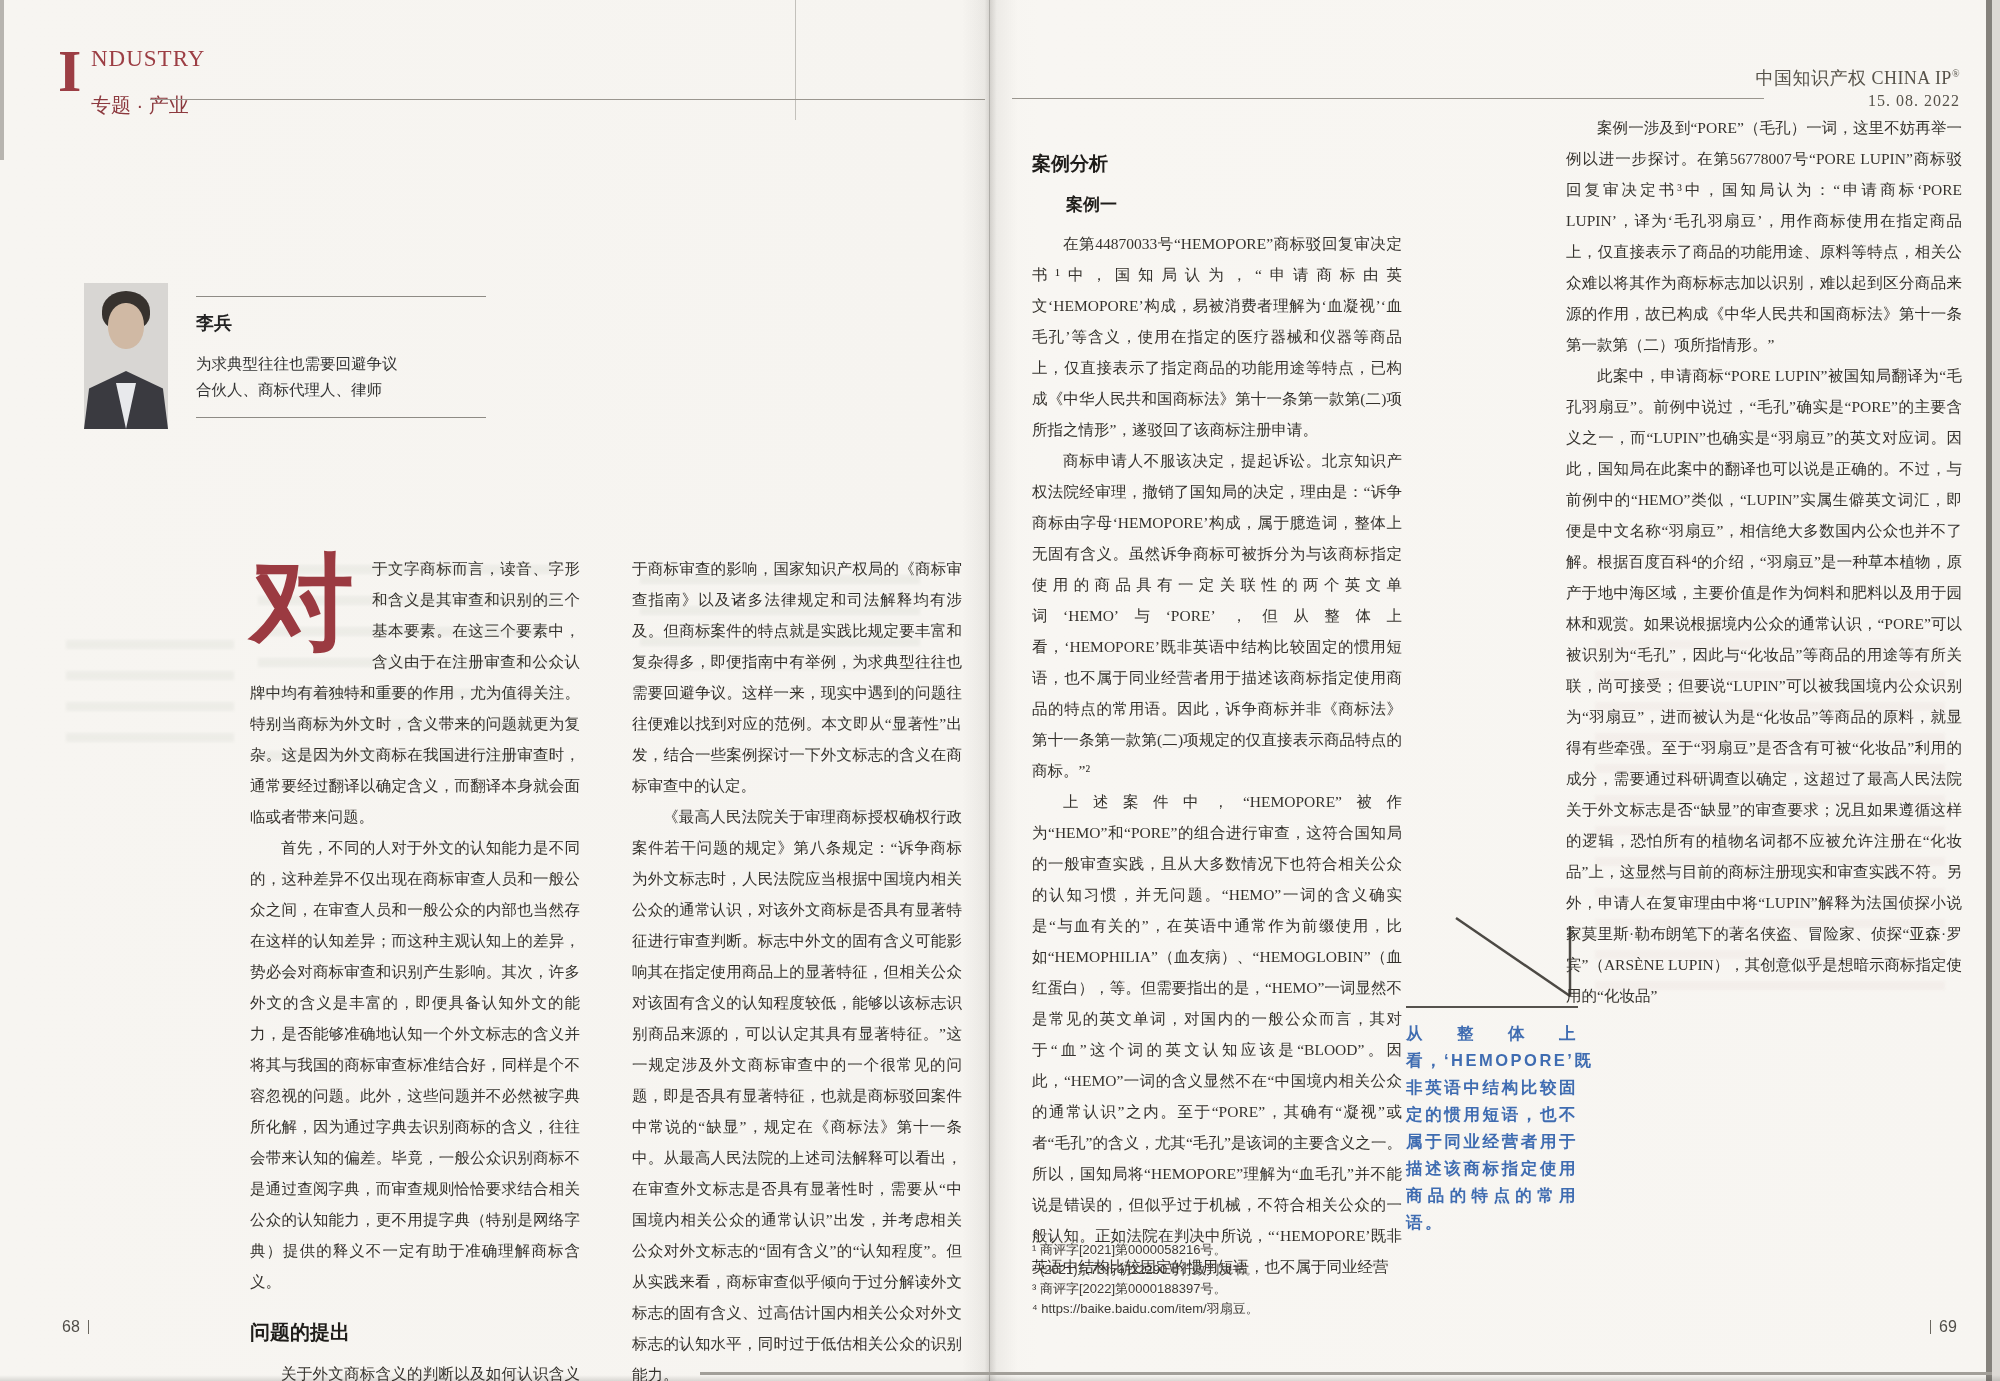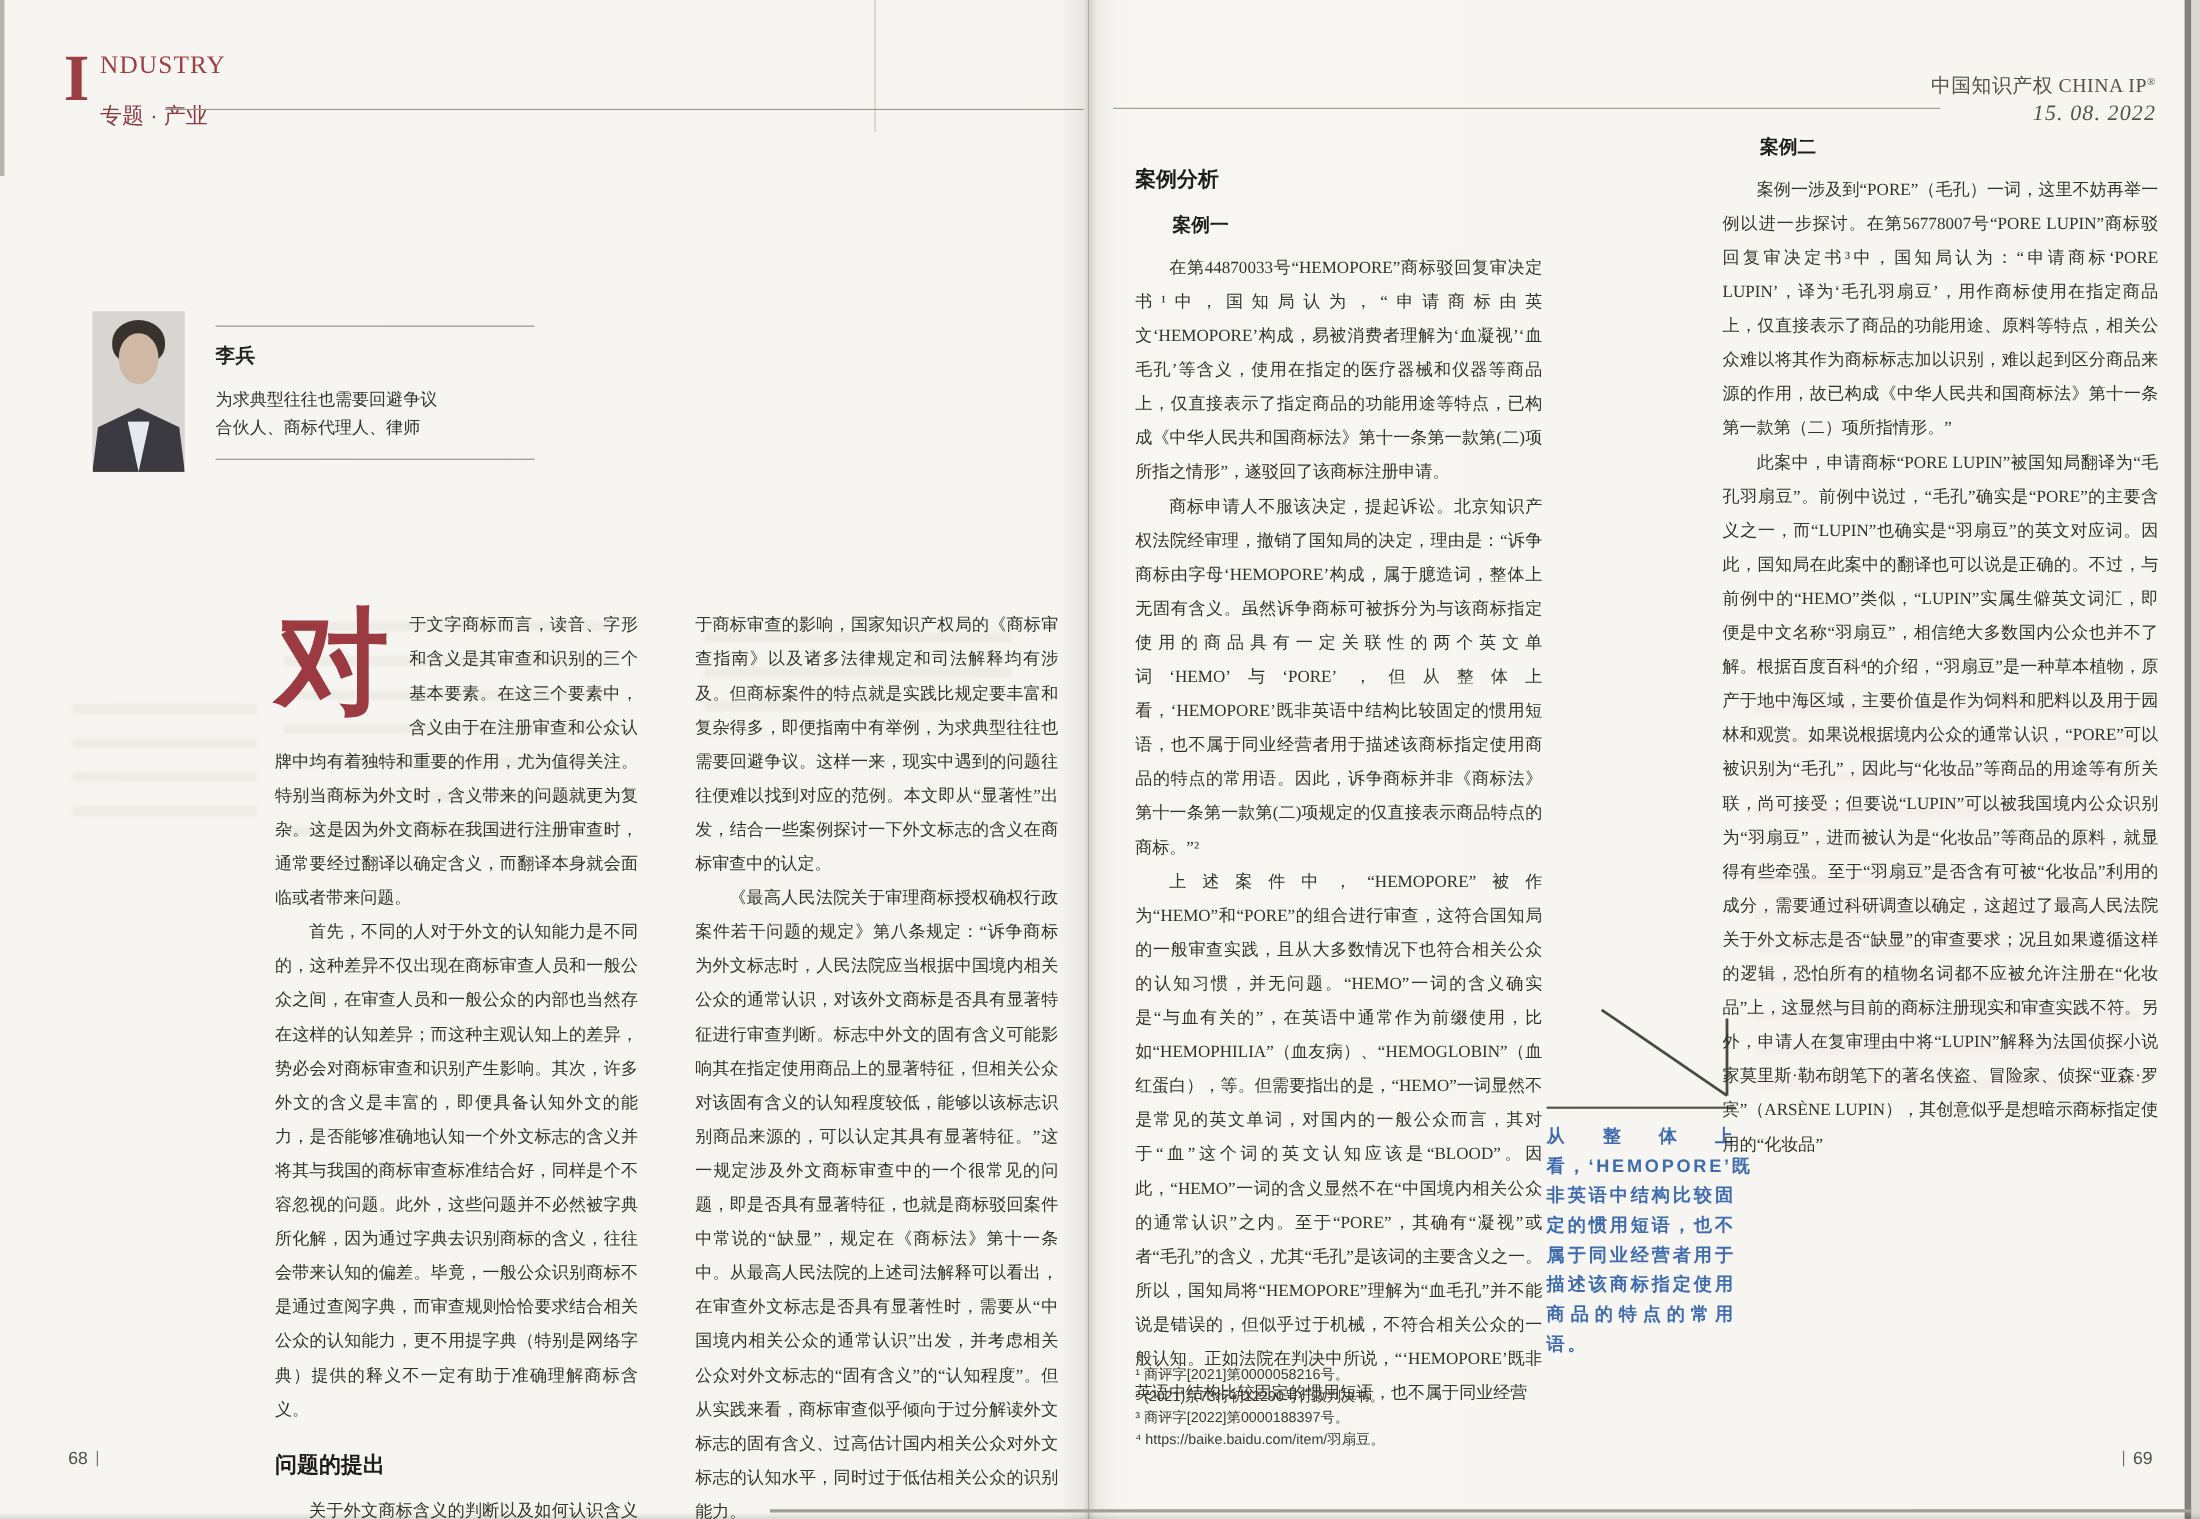--- a/index.html
+++ b/index.html
@@ -32,21 +32,21 @@
   .mast-left{position:absolute; left:58px; top:40px; width:300px;}
   .mast-i{position:absolute; left:0; top:2px; font-size:60px; line-height:58px; font-weight:700; color:#9c3e44;}
   .mast-name{position:absolute; left:33px; top:6px; font-size:23px; letter-spacing:1px; color:#9c3e44;}
   .mast-sub{position:absolute; left:33px; top:52px; font-size:20px; color:#8c393e;
     font-family:"Liberation Sans","DejaVu Sans",sans-serif;text-align:right;}
   .rule-mast-left{position:absolute; left:150px; top:99px; width:835px; height:1px; background:#9a968f;}
   
   .mast-right{position:absolute; left:1560px; top:66px; width:400px; text-align:right; color:#565249;}
   .mast-right .brand{font-size:18px; letter-spacing:.5px;}
   .mast-right .brand sup{font-size:10px;}
-  .mast-right .date{font-size:20px; margin-top:2px; letter-spacing:1px;font-style:italic;}
+  .mast-right .date{font-size:16px; margin-top:2px; letter-spacing:1px;}
   .rule-mast-right{position:absolute; left:1012px; top:98px; width:752px; height:1px; background:#9a968f;}
   
   .title{position:absolute; left:84px; top:176px; width:880px;
     font-family:"Liberation Sans","DejaVu Sans",sans-serif;
     font-size:45px; font-weight:700; letter-spacing:2px; color:#171512;}
   .photo{position:absolute; left:84px; top:283px; width:84px; height:146px; background:#d8d6d3; overflow:hidden;}
   .photo .hair{position:absolute; left:18px; top:8px; width:48px; height:40px; background:#37322e; border-radius:50% 50% 42% 42%;}
   .photo .face{position:absolute; left:24px; top:20px; width:36px; height:46px; background:#d0b9a4; border-radius:48%;}
   .photo .suit{position:absolute; left:0; bottom:0; width:84px; height:58px; background:#3a3a40;
     clip-path:polygon(0 100%, 6% 30%, 50% 0, 94% 30%, 100% 100%);}
@@ -180,21 +180,20 @@
   <div class="pq-text">从整体上看，‘HEMOPORE’既非英语中结构比较固定的惯用短语，也不属于同业经营者用于描述该商标指定使用商品的特点的常用语。</div>
 
   <div class="footnotes">
     <div>¹ 商评字[2021]第0000058216号。</div>
     <div>² (2021)京73行初12290号行政判决书。</div>
     <div>³ 商评字[2022]第0000188397号。</div>
     <div>⁴ https://baike.baidu.com/item/羽扇豆。</div>
   </div>
 
   <div class="body-col colB">
-    <div class="caseh2">案例二</div>
     <div class="p">案例一涉及到“PORE”（毛孔）一词，这里不妨再举一例以进一步探讨。在第56778007号“PORE LUPIN”商标驳回复审决定书³中，国知局认为：“申请商标‘PORE LUPIN’，译为‘毛孔羽扇豆’，用作商标使用在指定商品上，仅直接表示了商品的功能用途、原料等特点，相关公众难以将其作为商标标志加以识别，难以起到区分商品来源的作用，故已构成《中华人民共和国商标法》第十一条第一款第（二）项所指情形。”</div>
     <div class="p">此案中，申请商标“PORE LUPIN”被国知局翻译为“毛孔羽扇豆”。前例中说过，“毛孔”确实是“PORE”的主要含义之一，而“LUPIN”也确实是“羽扇豆”的英文对应词。因此，国知局在此案中的翻译也可以说是正确的。不过，与前例中的“HEMO”类似，“LUPIN”实属生僻英文词汇，即便是中文名称“羽扇豆”，相信绝大多数国内公众也并不了解。根据百度百科⁴的介绍，“羽扇豆”是一种草本植物，原产于地中海区域，主要价值是作为饲料和肥料以及用于园林和观赏。如果说根据境内公众的通常认识，“PORE”可以被识别为“毛孔”，因此与“化妆品”等商品的用途等有所关联，尚可接受；但要说“LUPIN”可以被我国境内公众识别为“羽扇豆”，进而被认为是“化妆品”等商品的原料，就显得有些牵强。至于“羽扇豆”是否含有可被“化妆品”利用的成分，需要通过科研调查以确定，这超过了最高人民法院关于外文标志是否“缺显”的审查要求；况且如果遵循这样的逻辑，恐怕所有的植物名词都不应被允许注册在“化妆品”上，这显然与目前的商标注册现实和审查实践不符。另外，申请人在复审理由中将“LUPIN”解释为法国侦探小说家莫里斯·勒布朗笔下的著名侠盗、冒险家、侦探“亚森·罗宾”（ARSÈNE LUPIN），其创意似乎是想暗示商标指定使用的“化妆品”</div>
   </div>
 
   <div class="pn pn-left">
     <span>68</span><span class="bar"></span>
   </div>
   <div class="pn pn-right">
     <span class="bar"></span><span>69</span>
   </div>

